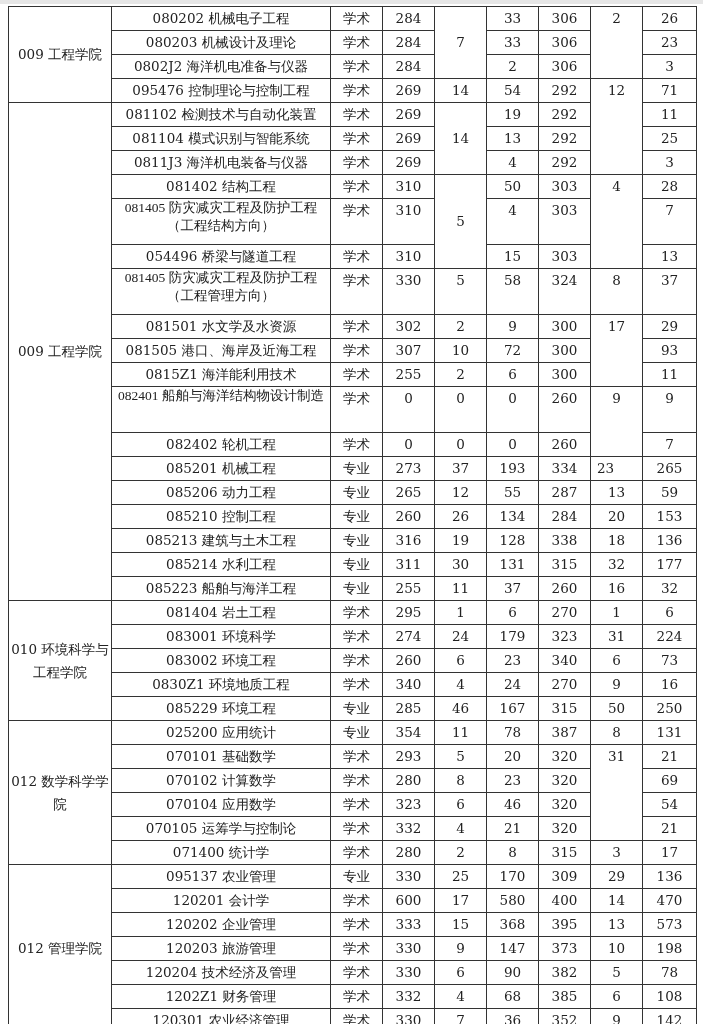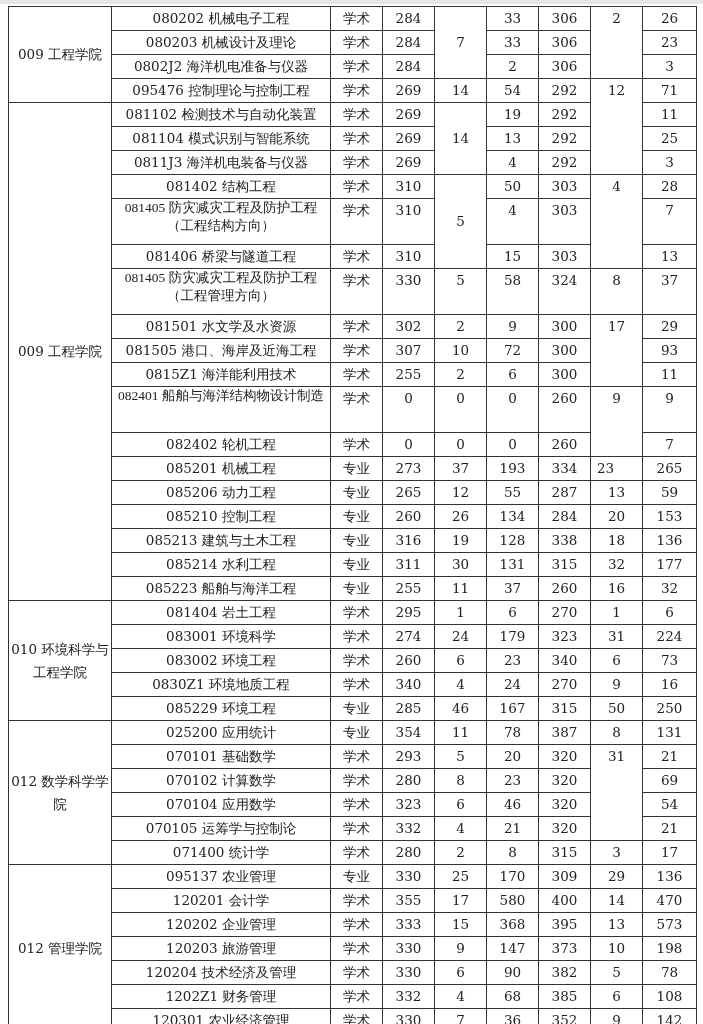--- a/index.html
+++ b/index.html
@@ -109,21 +109,21 @@
     </tr>
     <tr class="tall">
       <td class="wrap">081405 防灾减灾工程及防护工程（工程结构方向）</td>
       <td>学术</td>
       <td>310</td>
       <td>4</td>
       <td>303</td>
       <td>7</td>
     </tr>
     <tr>
-      <td>081406 桥梁与隧道工程</td>
+      <td>054496 桥梁与隧道工程</td>
       <td>学术</td>
       <td>310</td>
       <td>15</td>
       <td>303</td>
       <td>13</td>
     </tr>
     <tr class="tall">
       <td class="wrap">081405 防灾减灾工程及防护工程（工程管理方向）</td>
       <td>学术</td>
       <td>330</td>
@@ -359,21 +359,21 @@
       <td>330</td>
       <td>25</td>
       <td>170</td>
       <td>309</td>
       <td>29</td>
       <td>136</td>
     </tr>
     <tr>
       <td>120201 会计学</td>
       <td>学术</td>
-      <td>355</td>
+      <td>600</td>
       <td>17</td>
       <td>580</td>
       <td>400</td>
       <td>14</td>
       <td>470</td>
     </tr>
     <tr>
       <td>120202 企业管理</td>
       <td>学术</td>
       <td>333</td>

